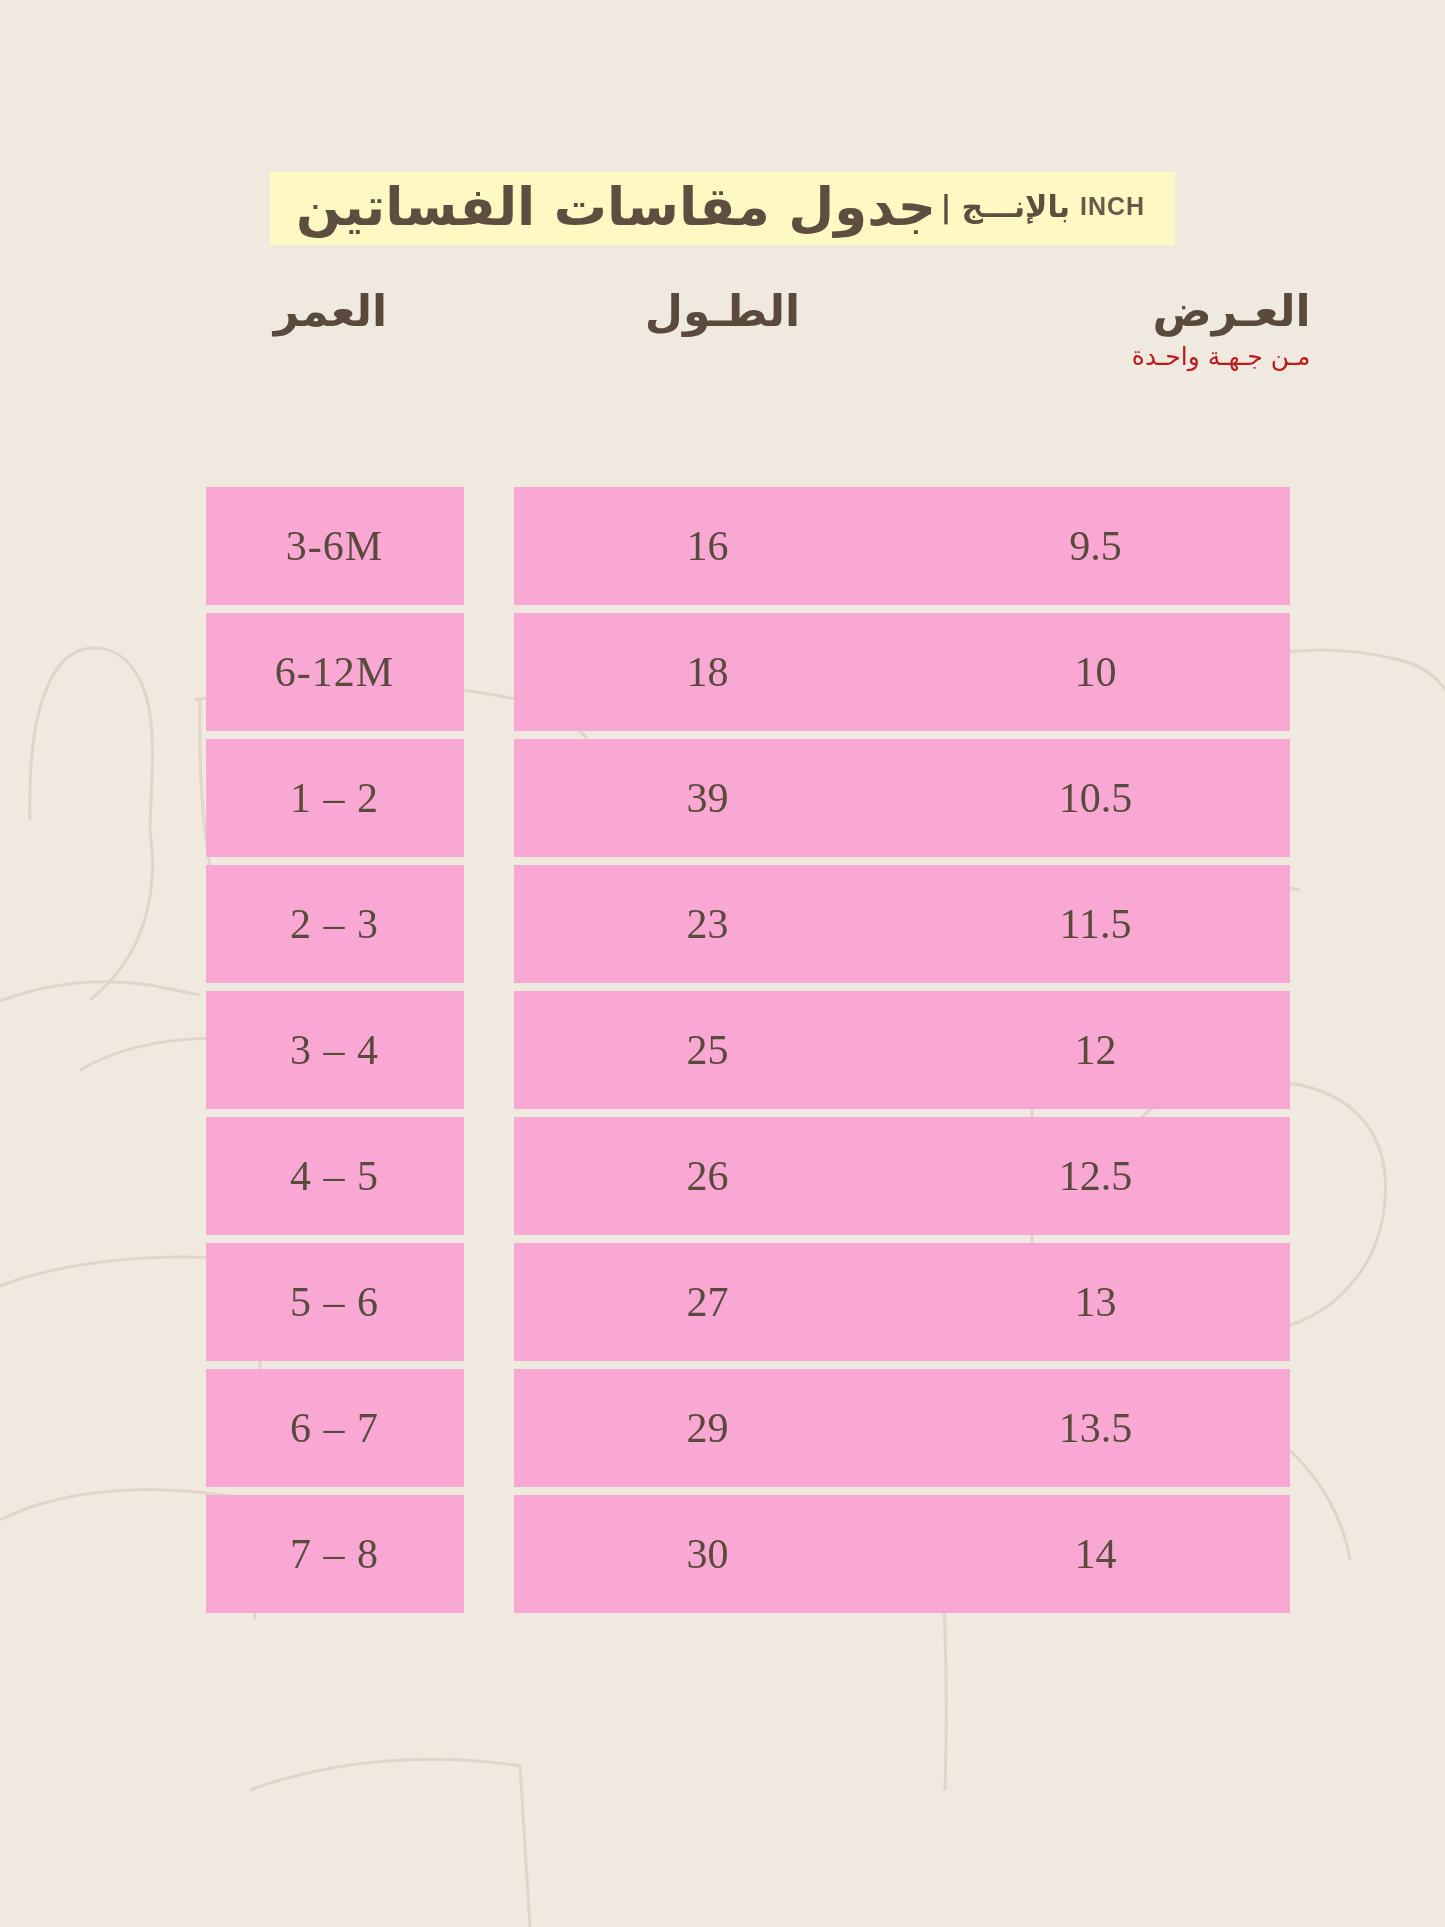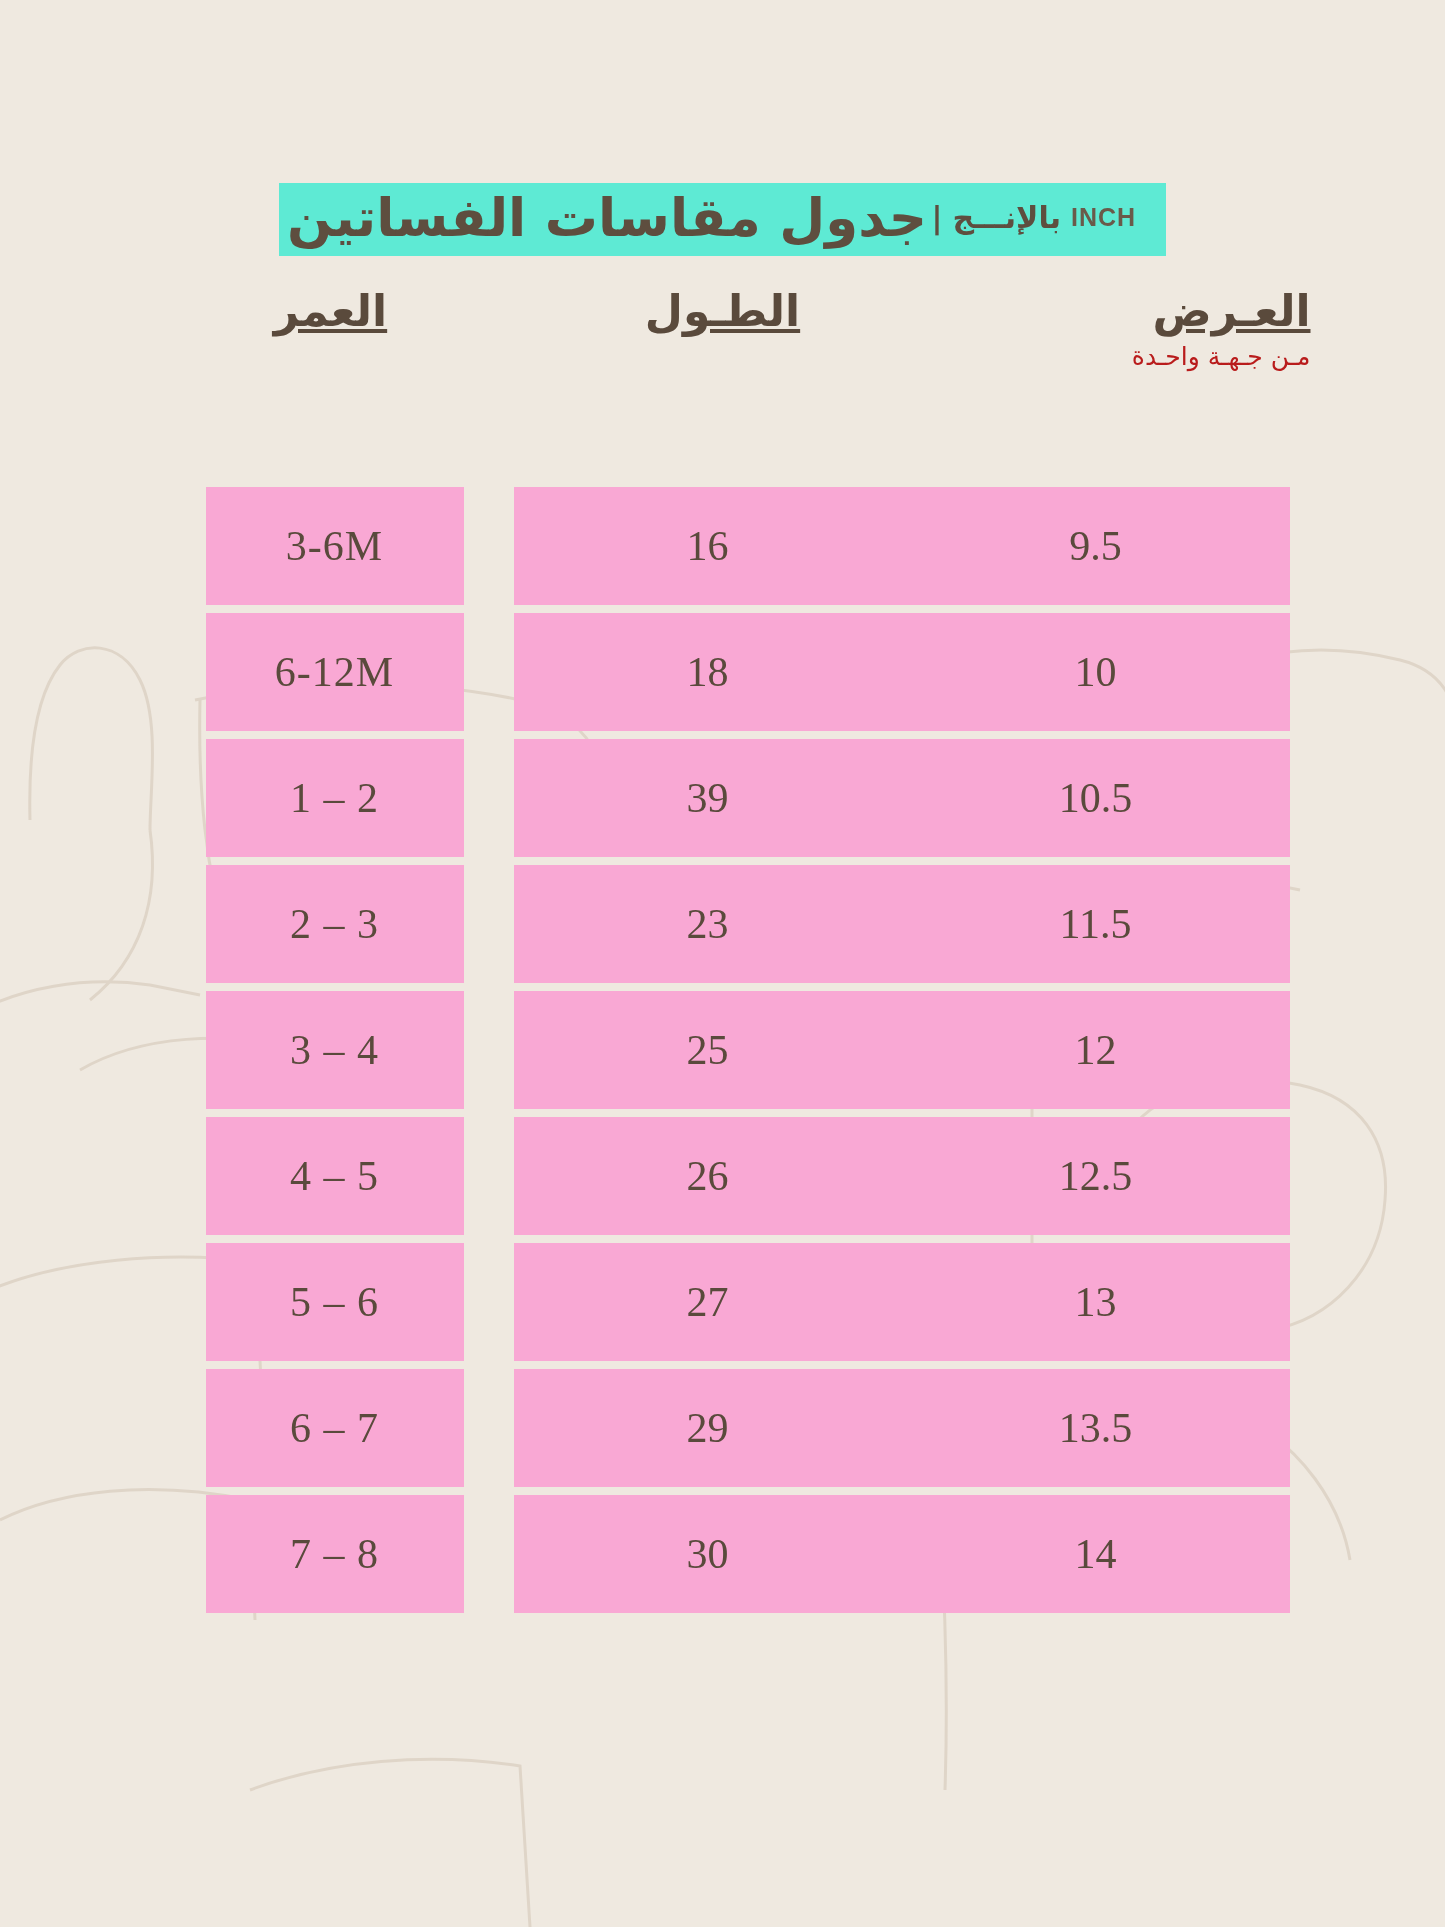--- a/index.html
+++ b/index.html
@@ -31,24 +31,23 @@
   
   .title-wrap {
     position: absolute;
     top: 172px;
     left: 0;
     right: 0;
     text-align: center;
   }
   .title-band {
     display: inline-block;
-    background: #5eead4;
-    padding: 8px 26px 12px 8px;
+    background: #fef9c3;
+    padding: 8px 26px 12px 26px;
     line-height: 1;
-    margin-top: 11px;
   }
   .title-main {
     font-family: "DejaVu Sans", sans-serif;
     font-weight: bold;
     font-size: 53px;
     color: #5E4E3F;
     letter-spacing: -0.5px;
     vertical-align: middle;
   }
   .title-sub {
@@ -86,21 +85,20 @@
     text-align: center;
   }
   .head-col.width-col { width: 392px; text-align: right; }
   .head-title {
     font-family: "DejaVu Sans", sans-serif;
     font-weight: bold;
     font-size: 44px;
     color: #5A4A3C;
     line-height: 1.05;
     letter-spacing: 1px;
-    text-decoration: underline;
   }
   .head-note {
     font-family: "DejaVu Sans", sans-serif;
     font-size: 25px;
     color: #b91c1c;
     margin-top: 8px;
     letter-spacing: 2px;
   }
 
   

